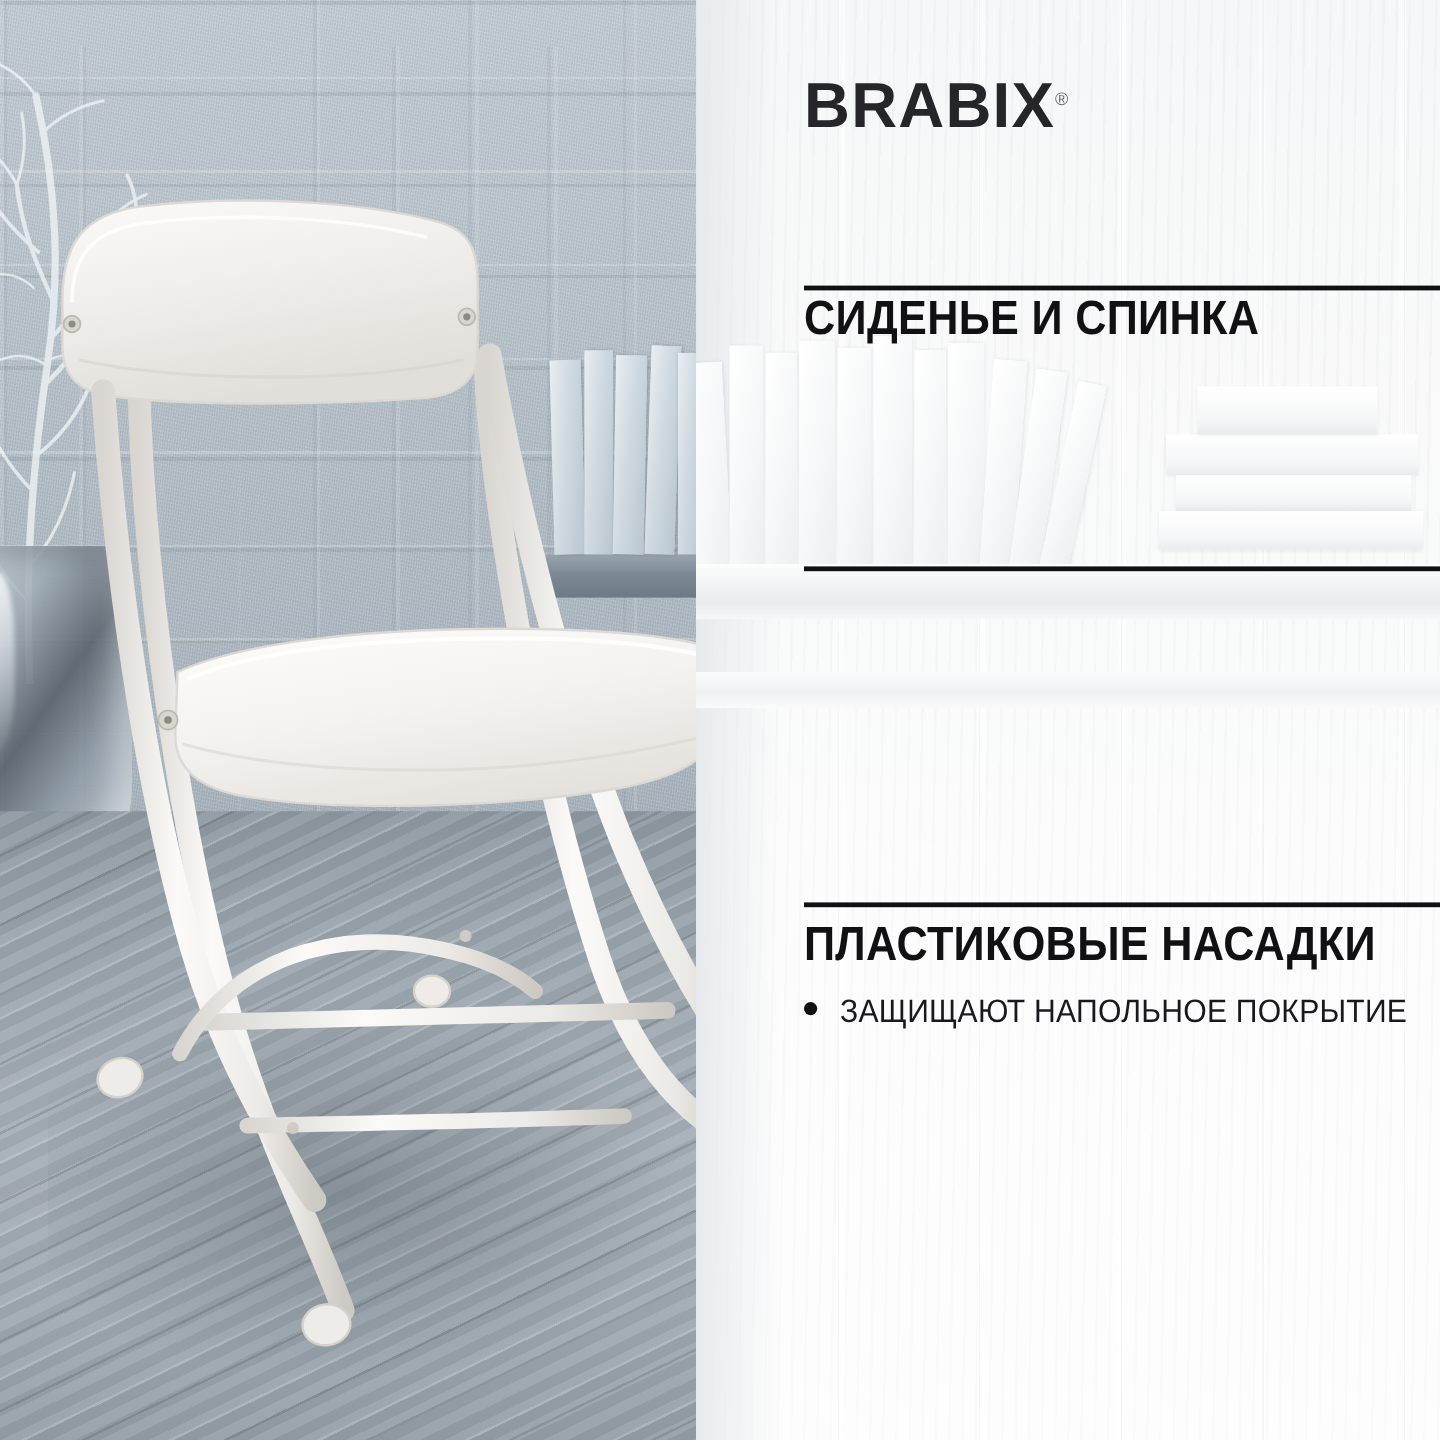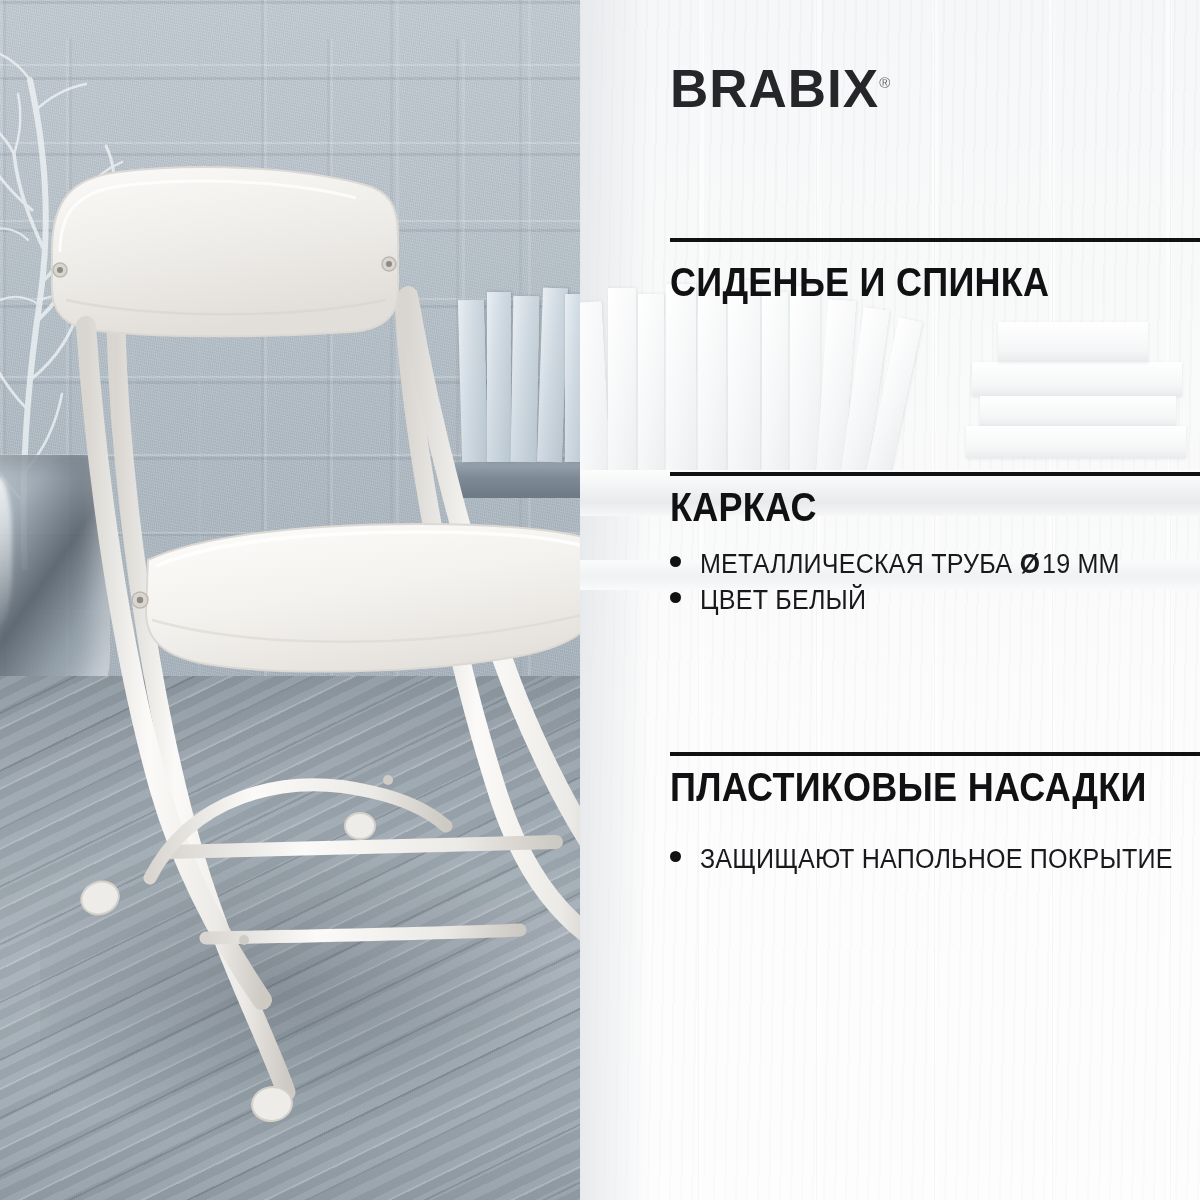--- a/index.html
+++ b/index.html
@@ -443,43 +443,30 @@
     <div class="wp-shelf2"></div>
   </div>
 
   <div class="content">
 
     <div class="logo">
       <span>BRABIX</span><span class="reg">®</span>
     </div>
 
     <div class="rule" style="top:238px;"></div>
-    <div class="section" style="top:261px;">
+    <div class="section" style="top:244px;">
       <h2 class="sec-title">СИДЕНЬЕ И СПИНКА</h2>
     </div>
 
     <div class="rule" style="top:472px;"></div>
-    <div class="section" style="top:486px;">
-      <h2 class="sec-title">КАРКАС</h2>
-      <ul class="bullets" style="margin-top:18px;">
-        <li>
-          <span class="dot"></span>
-          <span class="txt"><span>МЕТАЛЛИЧЕСКАЯ ТРУБА</span><span class="dia">Ø</span><span>19 ММ</span></span>
-        </li>
-        <li>
-          <span class="dot"></span>
-          <span class="txt">ЦВЕТ БЕЛЫЙ</span>
-        </li>
-      </ul>
-    </div>
 
     <div class="rule" style="top:752px;"></div>
     <div class="section" style="top:766px;">
       <h2 class="sec-title">ПЛАСТИКОВЫЕ НАСАДКИ</h2>
-      <ul class="bullets" style="margin-top:34px;">
+      <ul class="bullets" style="margin-top:18px;">
         <li>
           <span class="dot"></span>
           <span class="txt">ЗАЩИЩАЮТ НАПОЛЬНОЕ ПОКРЫТИЕ</span>
         </li>
       </ul>
     </div>
 
   </div>
 </div>
 

